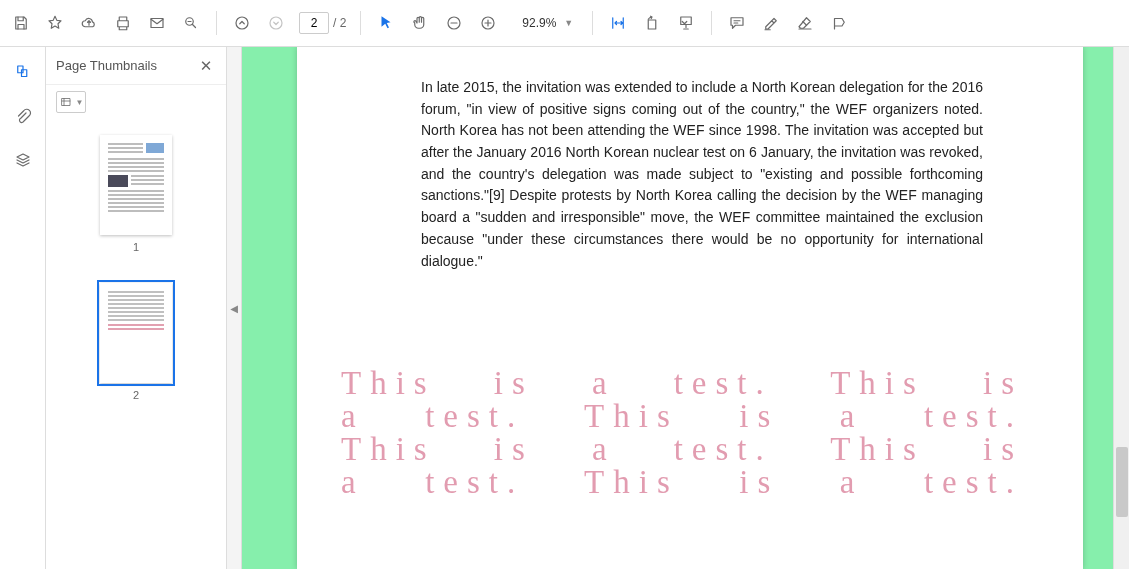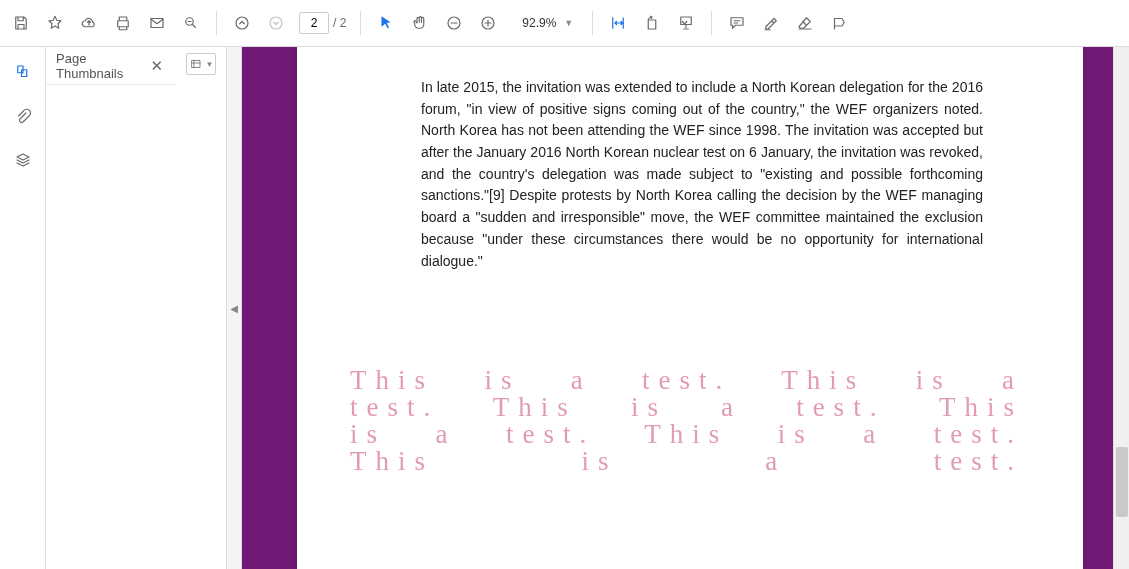--- a/index.html
+++ b/index.html
@@ -14,40 +14,40 @@
   .page-input { width: 30px; height: 22px; text-align: center; border: 1px solid #ccc; border-radius: 2px; font-size: 12px; }
   .page-total { color: #666; font-size: 12px; }
   .zoom { display: flex; align-items: center; gap: 2px; margin: 0 11px; }
   .zoom-val { font-size: 12px; color: #333; min-width: 40px; text-align: right; }
   .zoom-caret { font-size: 9px; color: #888; margin-left: 6px; }
   .main { flex: 1; display: flex; min-height: 0; }
   .left-rail { width: 46px; border-right: 1px solid #ddd; display: flex; flex-direction: column; align-items: center; padding-top: 10px; gap: 14px; }
   .rail-btn { width: 30px; height: 30px; display: flex; align-items: center; justify-content: center; cursor: pointer; border-radius: 2px; }
   .rail-btn.active svg { stroke: #1a73e8; fill: none; }
   .rail-btn svg { width: 18px; height: 18px; }
-  .side-panel { width: 181px; border-right: 1px solid #ddd; display: flex; flex-direction: row; background:#fff; }
+  .side-panel { width: 181px; border-right: 1px solid #ddd; display: flex; flex-direction: column; background:#fff; }
   .sp-head { height: 38px; display: flex; align-items: center; justify-content: space-between; padding: 0 10px; border-bottom: 1px solid #eee; }
   .sp-title { font-size: 13px; color: #555; }
   .sp-close { width: 20px; height: 20px; display: flex; align-items: center; justify-content: center; cursor: pointer; color:#666; font-size:15px; }
   .sp-opts { padding: 6px 10px; height: 34px; display:flex; align-items:center; }
   .opts-btn { width: 30px; height: 22px; border: 1px solid #ccc; border-radius: 2px; display: flex; align-items: center; justify-content: center; cursor: pointer; gap:3px; }
   .thumbs { flex: 1; overflow: auto; padding: 16px 0 10px 0; display: flex; flex-direction: column; align-items: center; gap: 30px; }
   .thumb { width: 76px; display:flex; flex-direction:column; align-items:center; gap:6px; cursor:pointer; }
   .thumb-page { width: 72px; height: 100px; background: #fff; box-shadow: 0 1px 3px rgba(0,0,0,.25); position:relative; overflow:hidden; }
   .thumb-page.selected { outline: 2px solid #1a73e8; outline-offset: 1px; }
   .thumb-lines { position:absolute; inset:8px; }
   .tline { height:2px; background:#bdbdbd; margin-bottom:2px; }
   .thumb2 .tline { background:#c0c0c0; }
   .thumb-num { font-size: 11px; color: #666; }
   .collapse { width: 15px; background: #f4f4f4; border-right: 1px solid #ddd; display:flex; align-items:center; justify-content:center; position:relative; }
   .collapse .arrow { font-size:10px; color:#888; }
-  .viewer { flex:1; background:#701a75; position:relative; overflow:hidden; }
+  .viewer { flex:1; background:#86efac; position:relative; overflow:hidden; }
   .page { position:absolute; left:55px; top:0; width:786px; height:100%; background:#fff; box-shadow: 0 0 6px rgba(0,0,0,.2); }
   .content { position:absolute; left:124px; right:100px; top:30px; font-size:14px; line-height:1.55; text-align:justify; color:#222; font-family: Verdana, Geneva, sans-serif; }
-  .watermark-big { position:absolute; left:53px; right:60px; top:320px; color:#e29cb0; font-family: Georgia, 'Times New Roman', serif; font-size:27px; letter-spacing:9px; word-spacing: 30px; text-align:justify; text-align-last:justify; font-weight:400; line-height:1.0; }
+  .watermark-big { position:absolute; left:44px; right:60px; top:320px; color:#e29cb0; font-family: Georgia, 'Times New Roman', serif; font-size:33px; letter-spacing:9px; word-spacing: 30px; text-align:justify; text-align-last:justify; font-weight:400; line-height:1.0; }
   .expand-right { position:absolute; right:0; top:0; width:15px; height:100%; background:#f4f4f4; border-left:1px solid #ddd; display:flex; align-items:center; justify-content:center; }
   .expand-right .arrow { font-size:10px; color:#888; }
   .vscroll { position:absolute; right:0; top:47px; bottom:0; width:16px; background:#f0f0f0; border-left:1px solid #ddd; }
   .vscroll-thumb { position:absolute; top:400px; left:2px; width:12px; height:70px; background:#c9c9c9; border-radius:2px; }
   .icon-stroke { stroke:#6b6b6b; stroke-width:1.6; fill:none; stroke-linecap:round; stroke-linejoin:round; }
   .icon-blue { stroke:#1a73e8; }
 </style>
 </head>
 <body>
 <div class="app">

